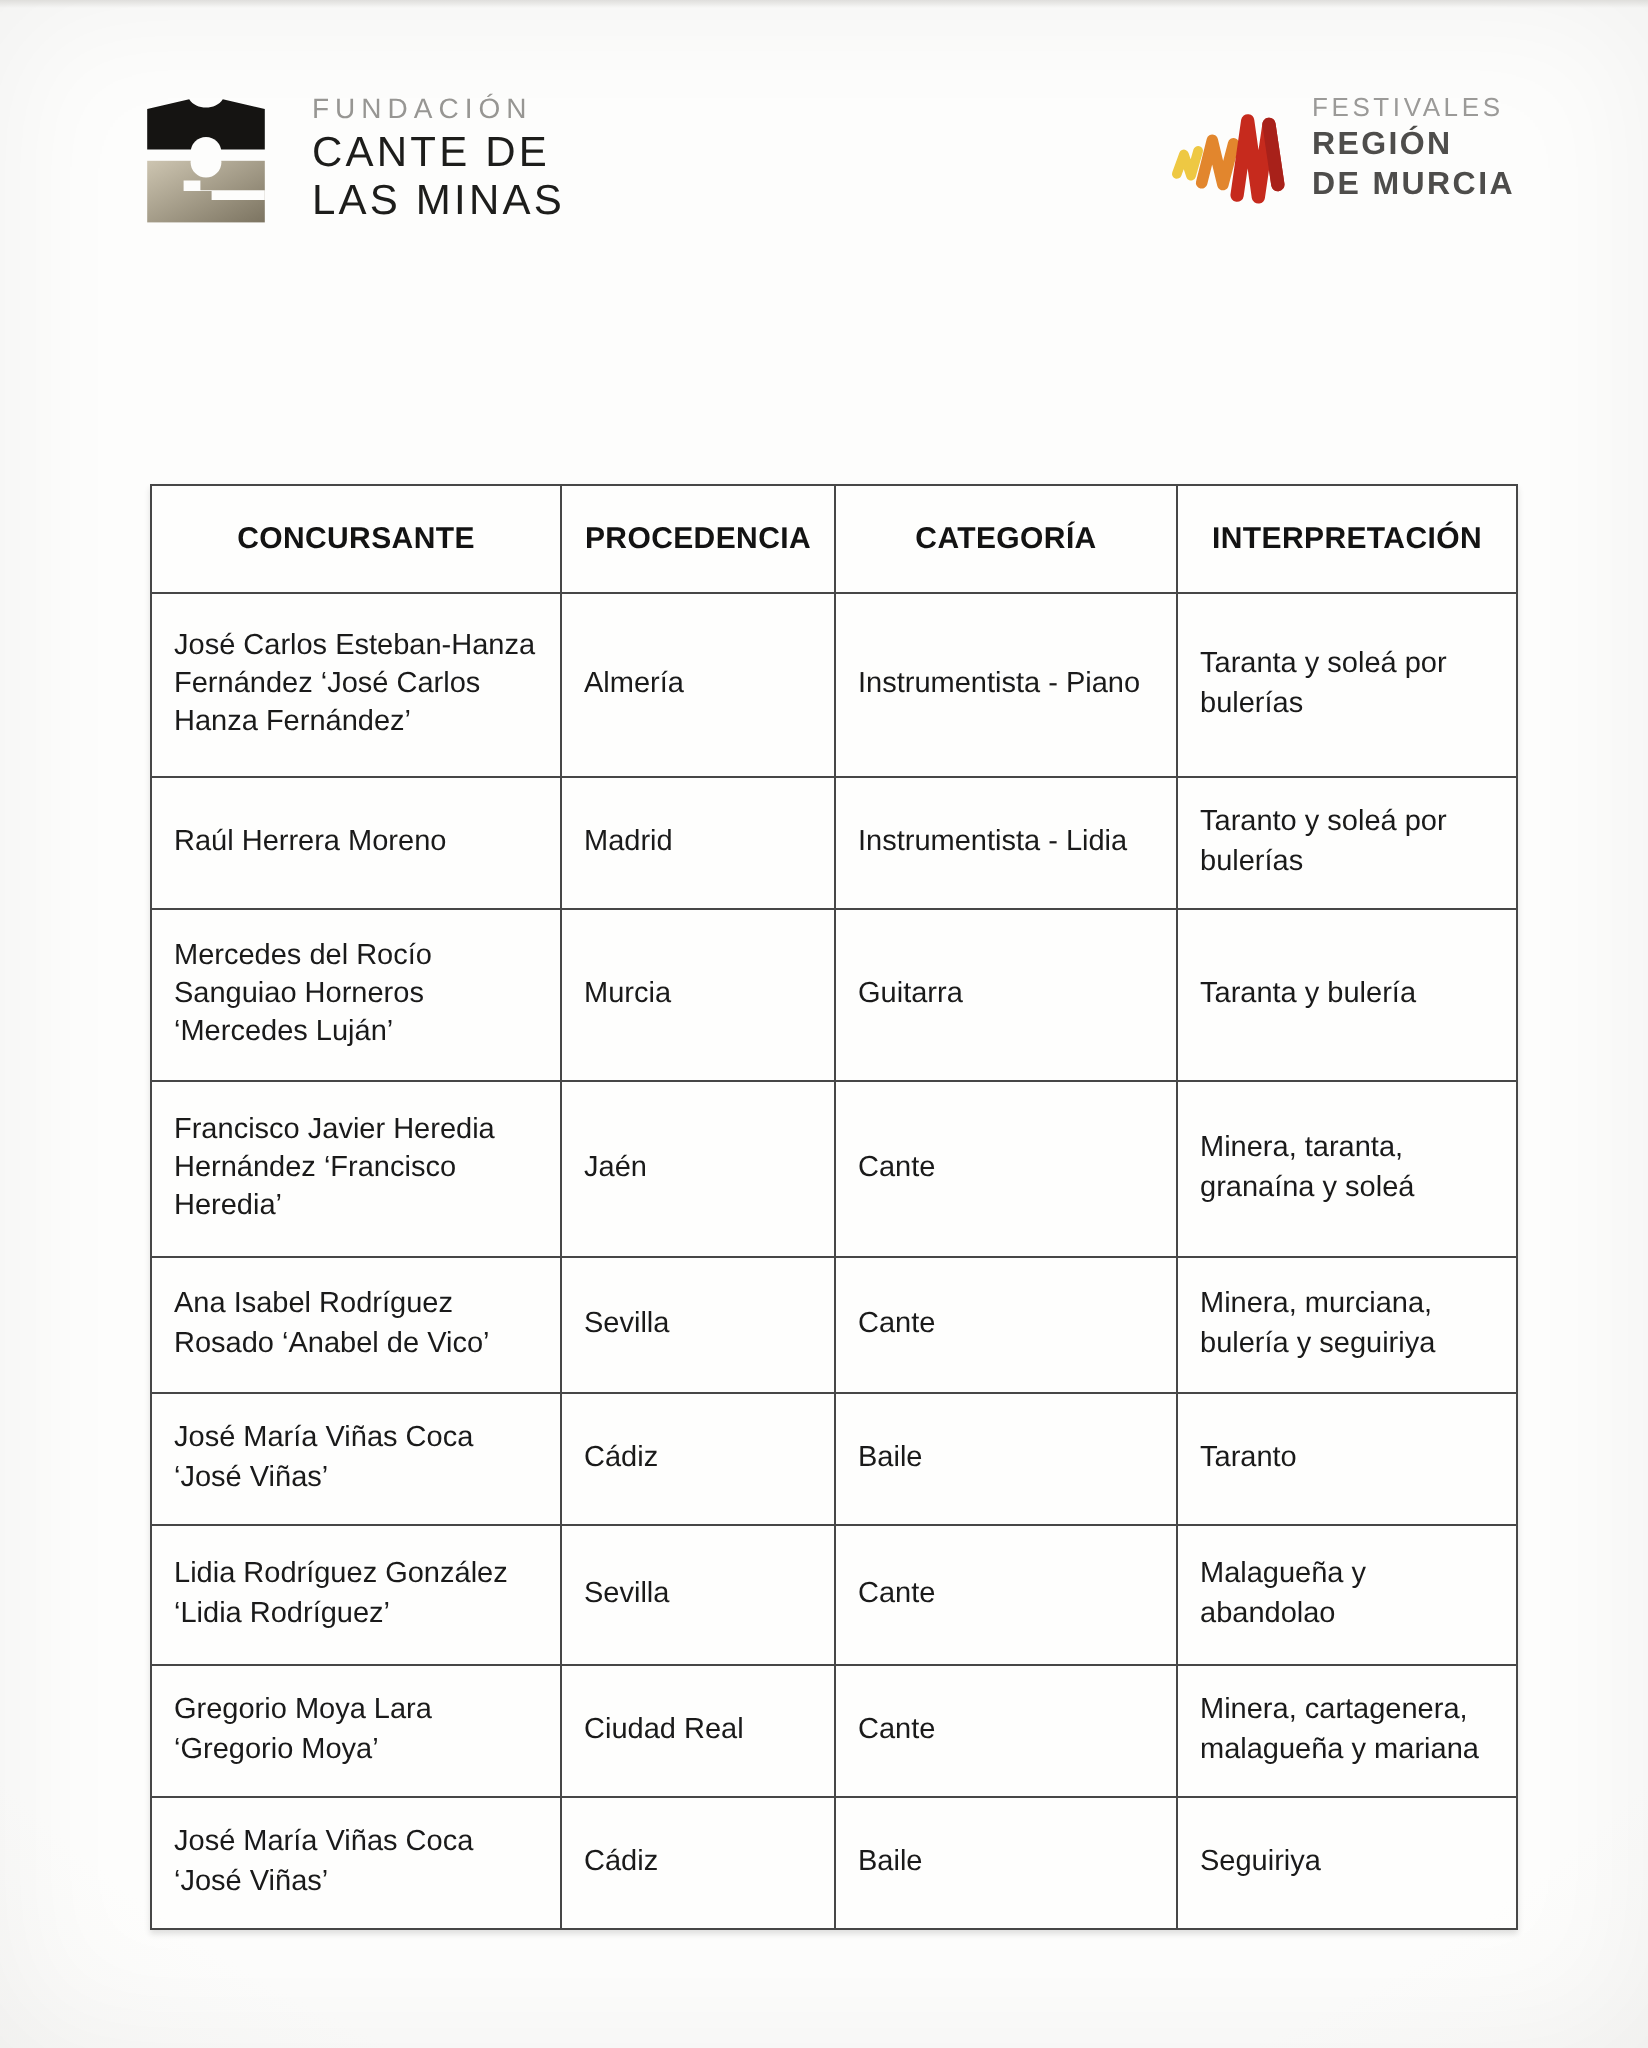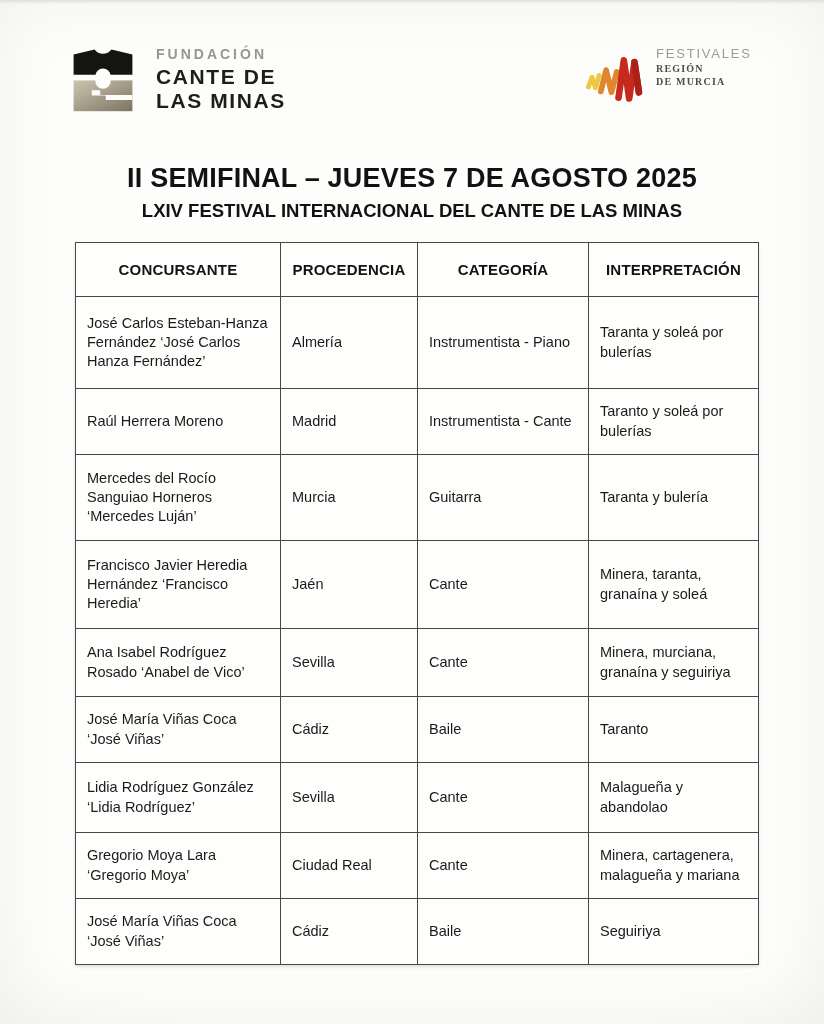--- a/index.html
+++ b/index.html
@@ -16,32 +16,32 @@
   }
   .page::before{
     content:""; position:absolute; left:0; top:0; right:0; height:4px;
     background:linear-gradient(#d9d8d5, rgba(217,216,213,0)); opacity:.8;
   }
 
   
   .logo-left { position:absolute; left:66px; top:44px; display:flex; align-items:center; gap:16px; }
   .logo-left .mark { width:74px; height:70px; }
   .logo-left .txt .pre {
-    color:#979693; font-size:14px; letter-spacing:3px; margin-bottom:3px; font-weight:700;
+    color:#979693; font-size:14px; letter-spacing:3px; margin-bottom:3px; font-weight:400;
   }
   .logo-left .txt .big {
-    color:#1d1d1b; font-size:21px; font-weight:700; letter-spacing:1.6px; line-height:1.12;
+    color:#1d1d1b; font-size:21px; font-weight:400; letter-spacing:1.6px; line-height:1.12;
   }
   .logo-right { position:absolute; left:584px; top:46px; display:flex; align-items:flex-start; gap:10px; }
   .logo-right .mark { width:62px; height:66px; }
   .logo-right .txt .pre {
     color:#9b9a98; font-size:13px; letter-spacing:1.8px; margin-bottom:2px; font-weight:400;
   }
   .logo-right .txt .big {
-    color:#4e4d4b; font-size:10px; font-weight:700; letter-spacing:1.2px; line-height:1.25;font-family:Liberation Serif, serif;
+    color:#4e4d4b; font-size:16px; font-weight:700; letter-spacing:1.2px; line-height:1.25;
   }
 
   
   .title-block { position:absolute; left:0; right:0; top:163px; text-align:center; }
   .title   { font-size:27px; font-weight:700; letter-spacing:.2px; color:#121212; }
   .subtitle{ font-size:18.5px; font-weight:700; margin-top:6px; color:#121212; }
 
   
   table.roster {
     position:absolute; left:75px; top:242px;
@@ -110,24 +110,20 @@
         </g>
       </svg>
     </span>
     <span class="txt">
       <div class="pre">FESTIVALES</div>
       <div class="big">REGIÓN</div>
       <div class="big">DE MURCIA</div>
     </span>
   </div>
 
-  <div class="title-block">
-    <div class="title">II SEMIFINAL – JUEVES 7 DE AGOSTO 2025</div>
-    <div class="subtitle">LXIV FESTIVAL INTERNACIONAL DEL CANTE DE LAS MINAS</div>
-  </div>
 
   <table class="roster">
     <colgroup>
         <col class="c1">
         <col class="c2">
         <col class="c3">
         <col class="c4">
       </colgroup>
     <thead>
       <tr>
@@ -140,40 +136,40 @@
     <tbody>
         <tr>
       <td>José Carlos Esteban-Hanza Fernández ‘José Carlos Hanza Fernández’</td>
       <td>Almería</td>
       <td>Instrumentista - Piano</td>
       <td>Taranta y soleá por bulerías</td>
     </tr>
         <tr>
       <td>Raúl Herrera Moreno</td>
       <td>Madrid</td>
-      <td>Instrumentista - Cante</td>
+      <td>Instrumentista - Lidia</td>
       <td>Taranto y soleá por bulerías</td>
     </tr>
         <tr>
       <td>Mercedes del Rocío Sanguiao Horneros ‘Mercedes Luján’</td>
       <td>Murcia</td>
       <td>Guitarra</td>
       <td>Taranta y bulería</td>
     </tr>
         <tr>
       <td>Francisco Javier Heredia Hernández ‘Francisco Heredia’</td>
       <td>Jaén</td>
       <td>Cante</td>
       <td>Minera, taranta, granaína y soleá</td>
     </tr>
         <tr>
       <td>Ana Isabel Rodríguez Rosado ‘Anabel de Vico’</td>
       <td>Sevilla</td>
       <td>Cante</td>
-      <td>Minera, murciana, granaína y seguiriya</td>
+      <td>Minera, murciana, bulería y seguiriya</td>
     </tr>
         <tr>
       <td>José María Viñas Coca ‘José Viñas’</td>
       <td>Cádiz</td>
       <td>Baile</td>
       <td>Taranto</td>
     </tr>
         <tr>
       <td>Lidia Rodríguez González ‘Lidia Rodríguez’</td>
       <td>Sevilla</td>

